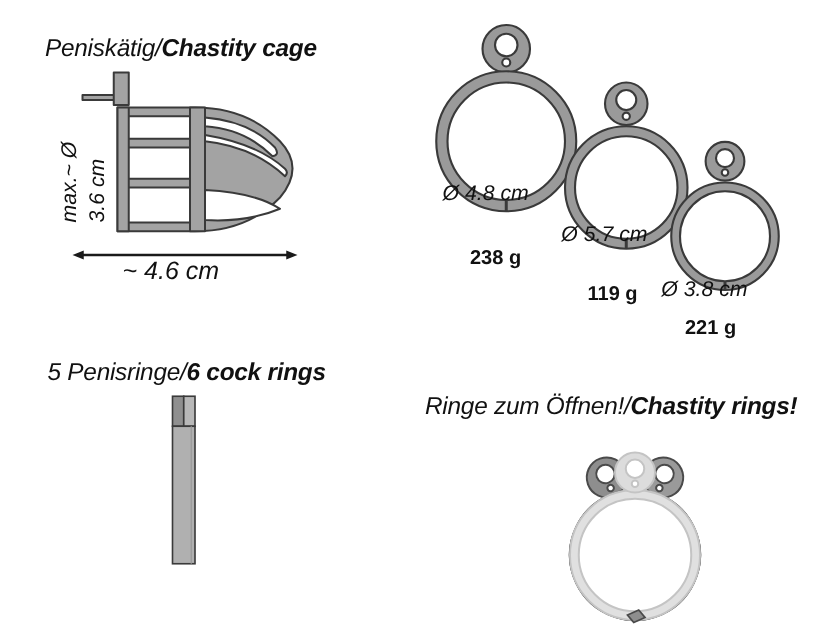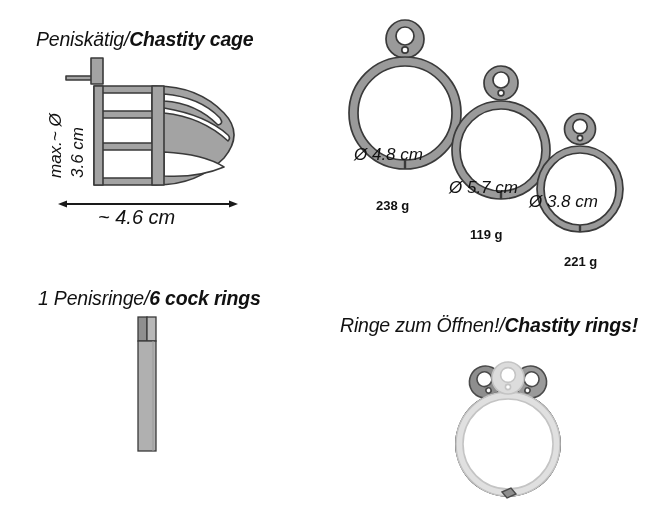--- a/index.html
+++ b/index.html
@@ -42,21 +42,21 @@
     color: #111111;
   }
   .dim-label-lg {
     font-style: italic;
     font-size: 20px;
     white-space: nowrap;
     color: #111111;
   }
   .weight-label {
     font-weight: bold;
-    font-size: 13px;
+    font-size: 16px;
     white-space: nowrap;
     color: #111111;
   }
 
   .rot-label {
     position: absolute;
     transform-origin: 0 0;
     transform: rotate(-90deg);
     font-style: italic;
     font-size: 17px;
@@ -154,28 +154,28 @@
     <g stroke="#3a3a3a" stroke-width="1.7">
       <circle cx="52" cy="19" r="15.5" fill="#9a9a9a"></circle>
       <circle cx="52" cy="16.5" r="7.2" fill="#ffffff"></circle>
       <circle cx="52" cy="28" r="2.6" fill="#ffffff"></circle>
       <circle cx="52" cy="79" r="43" fill="#9a9a9a"></circle>
       <circle cx="52" cy="79" r="36" fill="#ffffff"></circle>
       <line x1="52" y1="115" x2="52" y2="122" stroke="#3a3a3a" stroke-width="2.4"></line>
     </g>
   </svg>
 
-  <div class="dim-label no-select" style="position:absolute; left:199px; top:192px;">Ø 3.8 cm</div>
-  <div class="weight-label no-select" style="position:absolute; left:218px; top:254px;margin-left:16px;">221 g</div>
+  <div class="dim-label no-select" style="position:absolute; left:199px; top:222px;">Ø 3.8 cm</div>
+  <div class="weight-label no-select" style="position:absolute; left:218px; top:254px;">221 g</div>
 </div>
 
 <div class="panel" style="left:0; top:275px; width:320px; height:235px;">
 
   <div class="heading no-select" style="position:absolute; left:38px; top:12px;">
-    <span>1 Penisringe/</span><b>6 cock rings</b>
+    <span>5 Penisringe/</span><b>6 cock rings</b>
   </div>
 
   <svg width="40" height="140" style="position:absolute; left:130px; top:40px;" viewBox="0 0 40 140">
     <g stroke="#3a3a3a" stroke-width="1.3">
 
       <rect x="8" y="2" width="9" height="24" fill="#8f8f8f"></rect>
 
       <rect x="17" y="2" width="9" height="24" fill="#b8b8b8"></rect>
 
       <rect x="8" y="26" width="18" height="110" fill="#b0b0b0"></rect>

